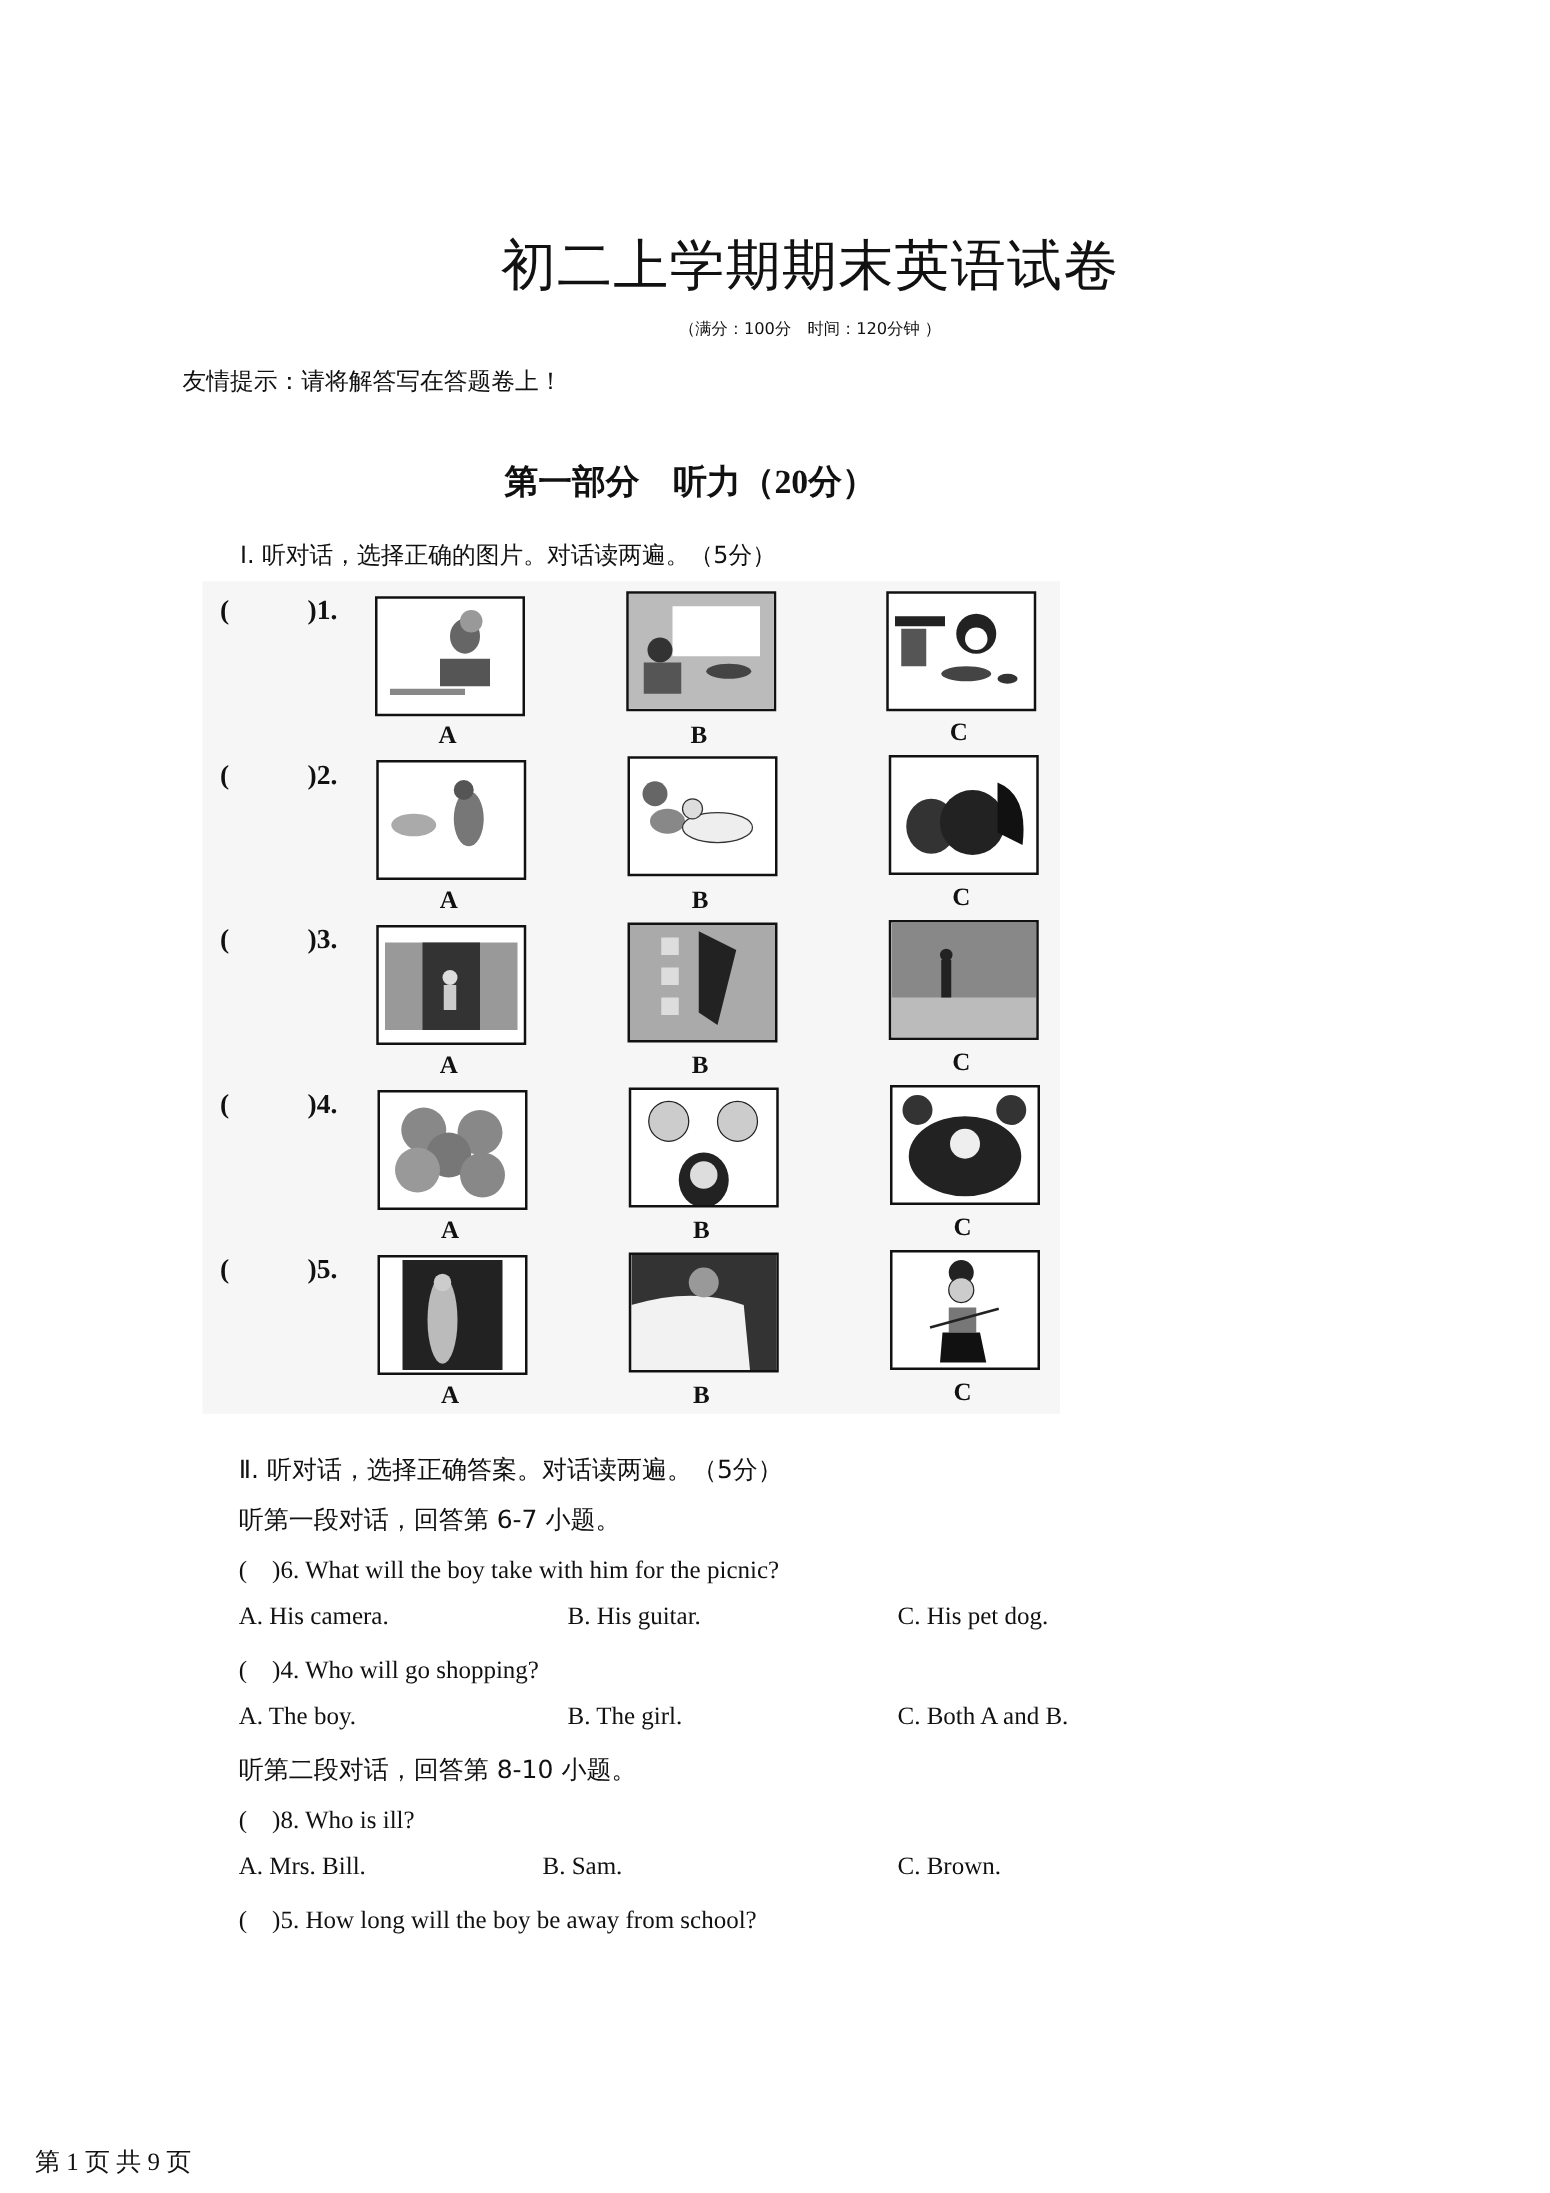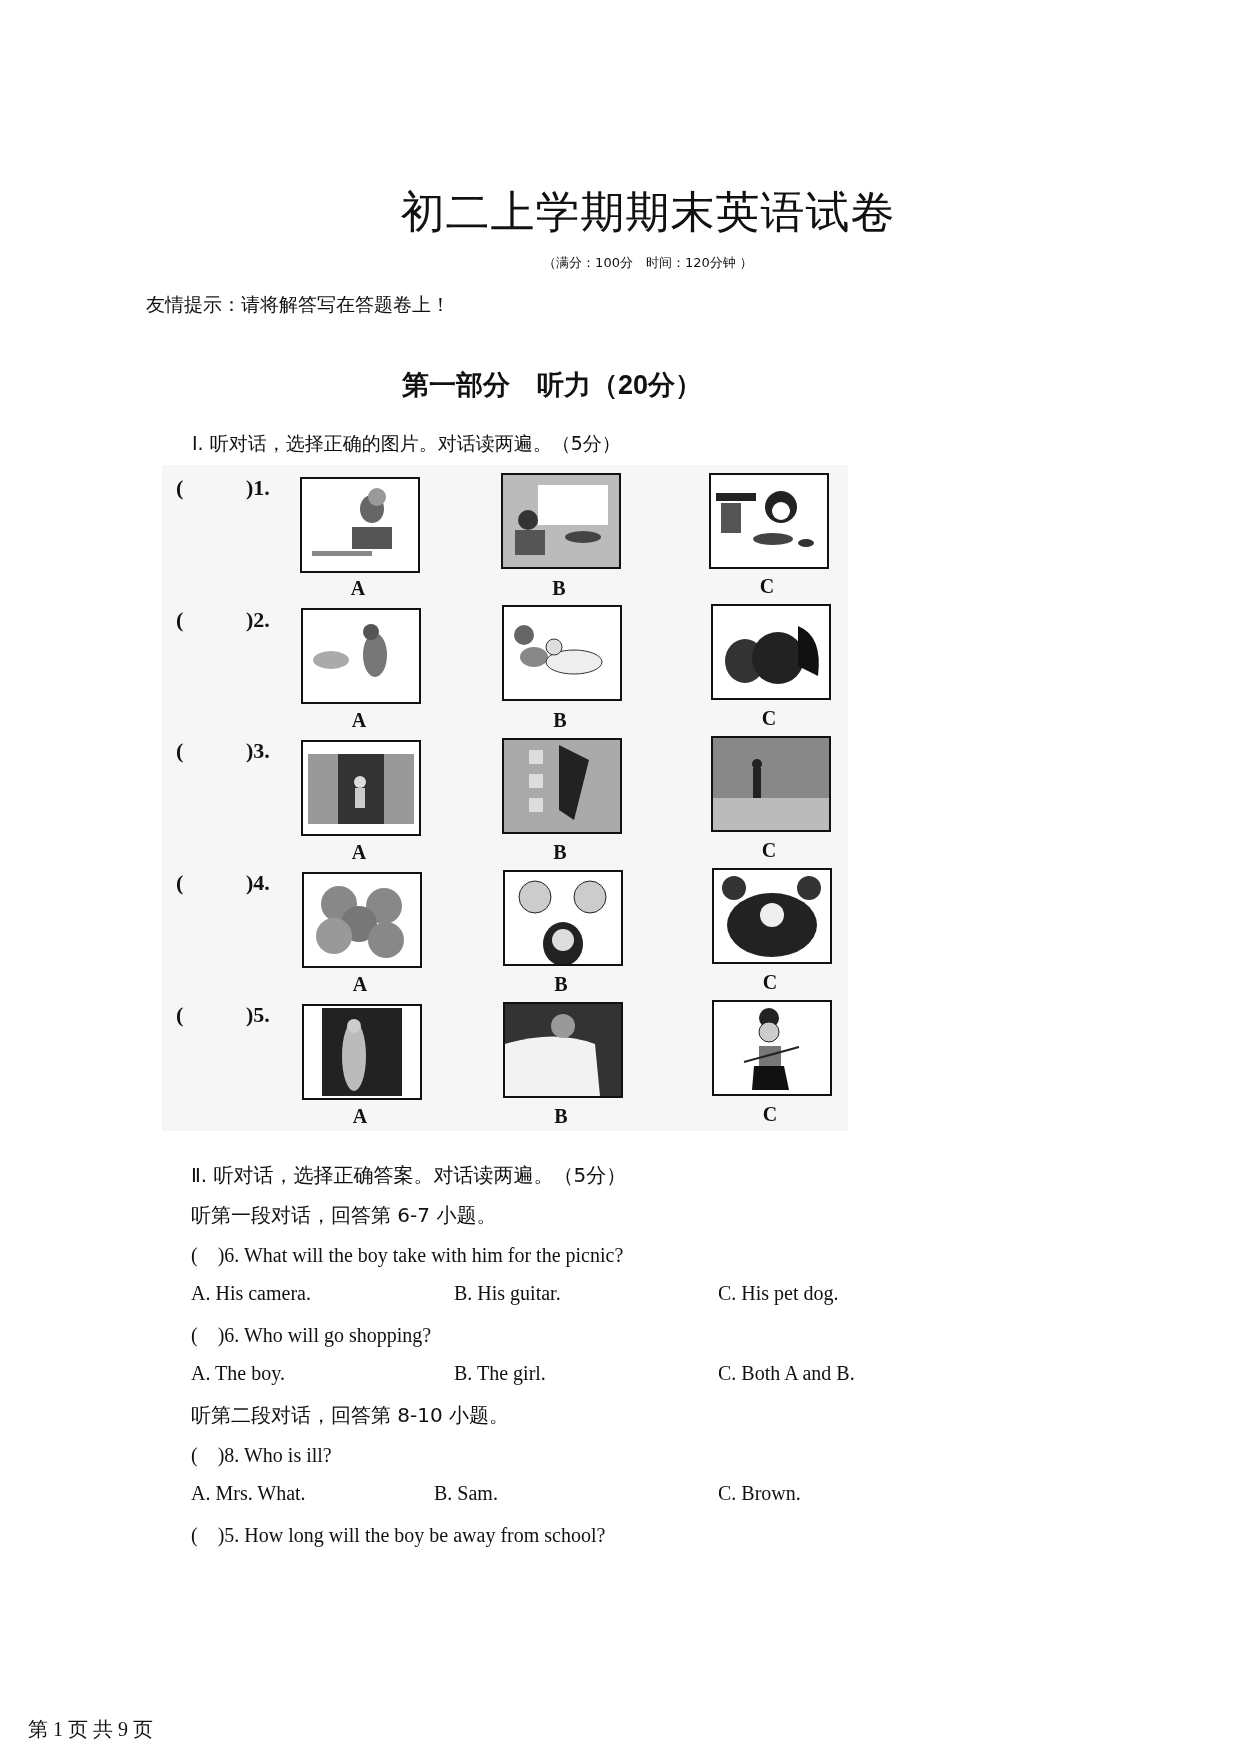--- a/index.html
+++ b/index.html
@@ -4,21 +4,21 @@
 <style>
   html, body { margin: 0; padding: 0; background: #ffffff; }
   body { width: 1240px; height: 1754px; position: relative; overflow: hidden; color: #111; }
   .abs { position: absolute; white-space: nowrap; margin-left: 28px; }
   .sans { font-family: "DejaVu Sans", "Liberation Sans", sans-serif; }
   .serif { font-family: "Liberation Serif", "DejaVu Serif", serif; }
 
   #title { top: 183px; left: 0; width: 1240px; text-align: center; font-size: 44px; letter-spacing: 1px; }
   #subtitle { top: 254px; left: 0; width: 1240px; text-align: center; font-size: 13px; }
   #tip { top: 292px; left: 118px; font-size: 19px; }
-  #section { top: 367px; left: 0; width: 1048px; text-align: center; font-size: 27px; font-weight: bold; font-family: Liberation Sans, sans-serif; }
+  #section { top: 367px; left: 0; width: 1048px; text-align: center; font-size: 27px; font-weight: bold; font-family: Liberation Serif, serif; }
   #part1 { top: 431px; left: 164px; font-size: 19px; }
 
   #panel { position: absolute; left: 162px; top: 465px; width: 686px; height: 666px;
            background: #f6f6f6; }
   .q-label { position: absolute; font-family: "Liberation Serif", serif; font-weight: bold; font-size: 22px; }
   .q-open { left: 14px; }
   .q-close { left: 84px; }
   .pic { position: absolute; width: 116px; height: 92px; border: 2px solid #111; background: #fff; overflow: hidden; }
   .pic svg { width: 100%; height: 100%; display: block; }
   .opt-letter { position: absolute; width: 116px; text-align: center; font-family: "Liberation Serif", serif; font-weight: bold; font-size: 20px; }
@@ -192,27 +192,27 @@
 </div>
 
 <div class="line abs sans" style="top:1162px">Ⅱ. 听对话，选择正确答案。对话读两遍。（5分）</div>
 <div class="line abs sans" style="top:1202px">听第一段对话，回答第 6-7 小题。</div>
 
 <div class="line abs serif" style="top:1242px">(　)6. What will the boy take with him for the picnic?</div>
 <div class="opt abs" style="top:1282px;left:163px">A. His camera.</div>
 <div class="opt abs" style="top:1282px;left:426px">B. His guitar.</div>
 <div class="opt abs" style="top:1282px;left:690px">C. His pet dog.</div>
 
-<div class="line abs serif" style="top:1322px">(　)6. Who will go shopping?</div>
+<div class="line abs serif" style="top:1322px">(　)4. Who will go shopping?</div>
 <div class="opt abs" style="top:1362px;left:163px">A. The boy.</div>
 <div class="opt abs" style="top:1362px;left:426px">B. The girl.</div>
 <div class="opt abs" style="top:1362px;left:690px">C. Both A and B.</div>
 
 <div class="line abs sans" style="top:1402px">听第二段对话，回答第 8-10 小题。</div>
 
 <div class="line abs serif" style="top:1442px">(　)8. Who is ill?</div>
-<div class="opt abs" style="top:1482px;left:163px">A. Mrs. What.</div>
+<div class="opt abs" style="top:1482px;left:163px">A. Mrs. Bill.</div>
 <div class="opt abs" style="top:1482px;left:406px">B. Sam.</div>
 <div class="opt abs" style="top:1482px;left:690px">C. Brown.</div>
 
 <div class="line abs serif" style="top:1522px">(　)5. How long will the boy be away from school?</div>
 
 <div id="footer" class="abs serif">第 1 页 共 9 页</div>
 
 </body></html>

